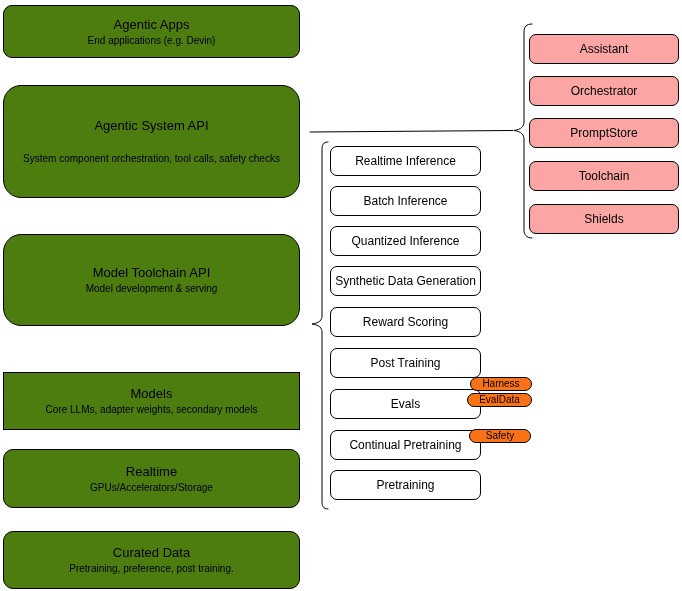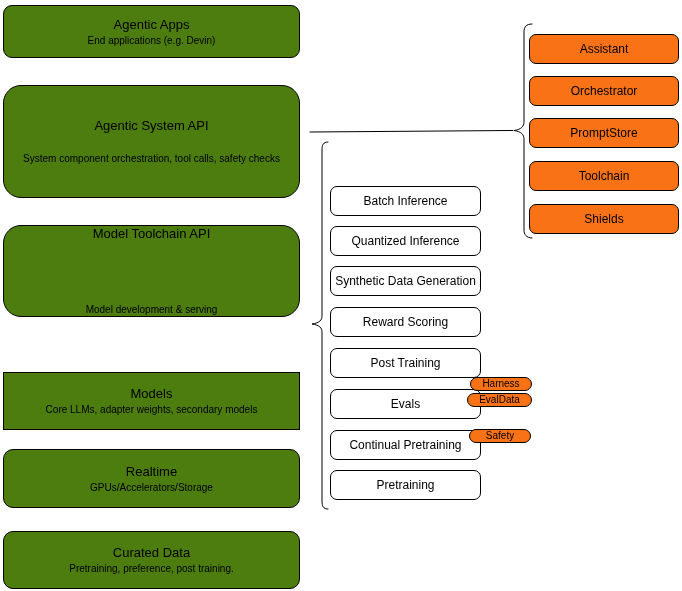--- a/index.html
+++ b/index.html
@@ -15,41 +15,41 @@
 
   
   .lbox{
     position:absolute;left:3px;width:297px;
     border:1px solid #000;background:#4d7c0f;
     display:flex;flex-direction:column;align-items:center;justify-content:center;
     gap:3px;text-align:center;box-sizing:border-box;
   }
   .l0{top:5px;height:53px;border-radius:9px;}
   .l1{top:85px;height:113px;border-radius:18px;gap:20px;}
-  .l2{top:225px;height:92px;border-radius:18px;justify-content:space-between;}
+  .l2{top:234px;height:92px;border-radius:18px;}
   .l3{top:372px;height:58px;border-radius:0;}
   .l4{top:449px;height:59px;border-radius:10px;}
   .l5{top:531px;height:58px;border-radius:10px;}
   .title{font-size:13px;line-height:15px;}
   .subtitle{font-size:10px;line-height:12px;white-space:nowrap;}
 
   
   .mbox{
     position:absolute;left:330px;width:151px;height:30px;
     border:1px solid #000;border-radius:7px;background:#fff;
     display:flex;align-items:center;justify-content:center;
     font-size:12px;text-align:center;box-sizing:border-box;white-space:nowrap;
   }
   .m0{top:146px}.m1{top:186px}.m2{top:226px}.m3{top:266px}.m4{top:307px}
   .m5{top:348px}.m6{top:389px}.m7{top:430px}.m8{top:470px}
 
   
   .rbox{
     position:absolute;left:529px;width:150px;height:30px;
-    border:1px solid #000;border-radius:7px;background:#f97316;
+    border:1px solid #000;border-radius:7px;background:#fca5a5;
     display:flex;align-items:center;justify-content:center;
     font-size:12px;box-sizing:border-box;
   }
   .r0{top:34px}.r1{top:76px}.r2{top:118px}.r3{top:161px}.r4{top:204px}
 
   
   .pill{
     position:absolute;height:14px;
     border:1px solid #000;border-radius:8px;background:#f97316;
     display:flex;align-items:center;justify-content:center;
@@ -91,20 +91,21 @@
   </div>
   <div class="lbox l4">
     <div class="title">Realtime</div>
     <div class="subtitle">GPUs/Accelerators/Storage</div>
   </div>
   <div class="lbox l5">
     <div class="title">Curated Data</div>
     <div class="subtitle">Pretraining, preference, post training.</div>
   </div>
 
+  <div class="mbox m0">Realtime Inference</div>
   <div class="mbox m1">Batch Inference</div>
   <div class="mbox m3">Synthetic Data Generation</div>
   <div class="mbox m2">Quantized Inference</div>
   <div class="mbox m4">Reward Scoring</div>
   <div class="mbox m5">Post Training</div>
   <div class="mbox m6">Evals</div>
   <div class="mbox m7">Continual Pretraining</div>
   <div class="mbox m8">Pretraining</div>
 
   <div class="pill p0">Harness</div>

